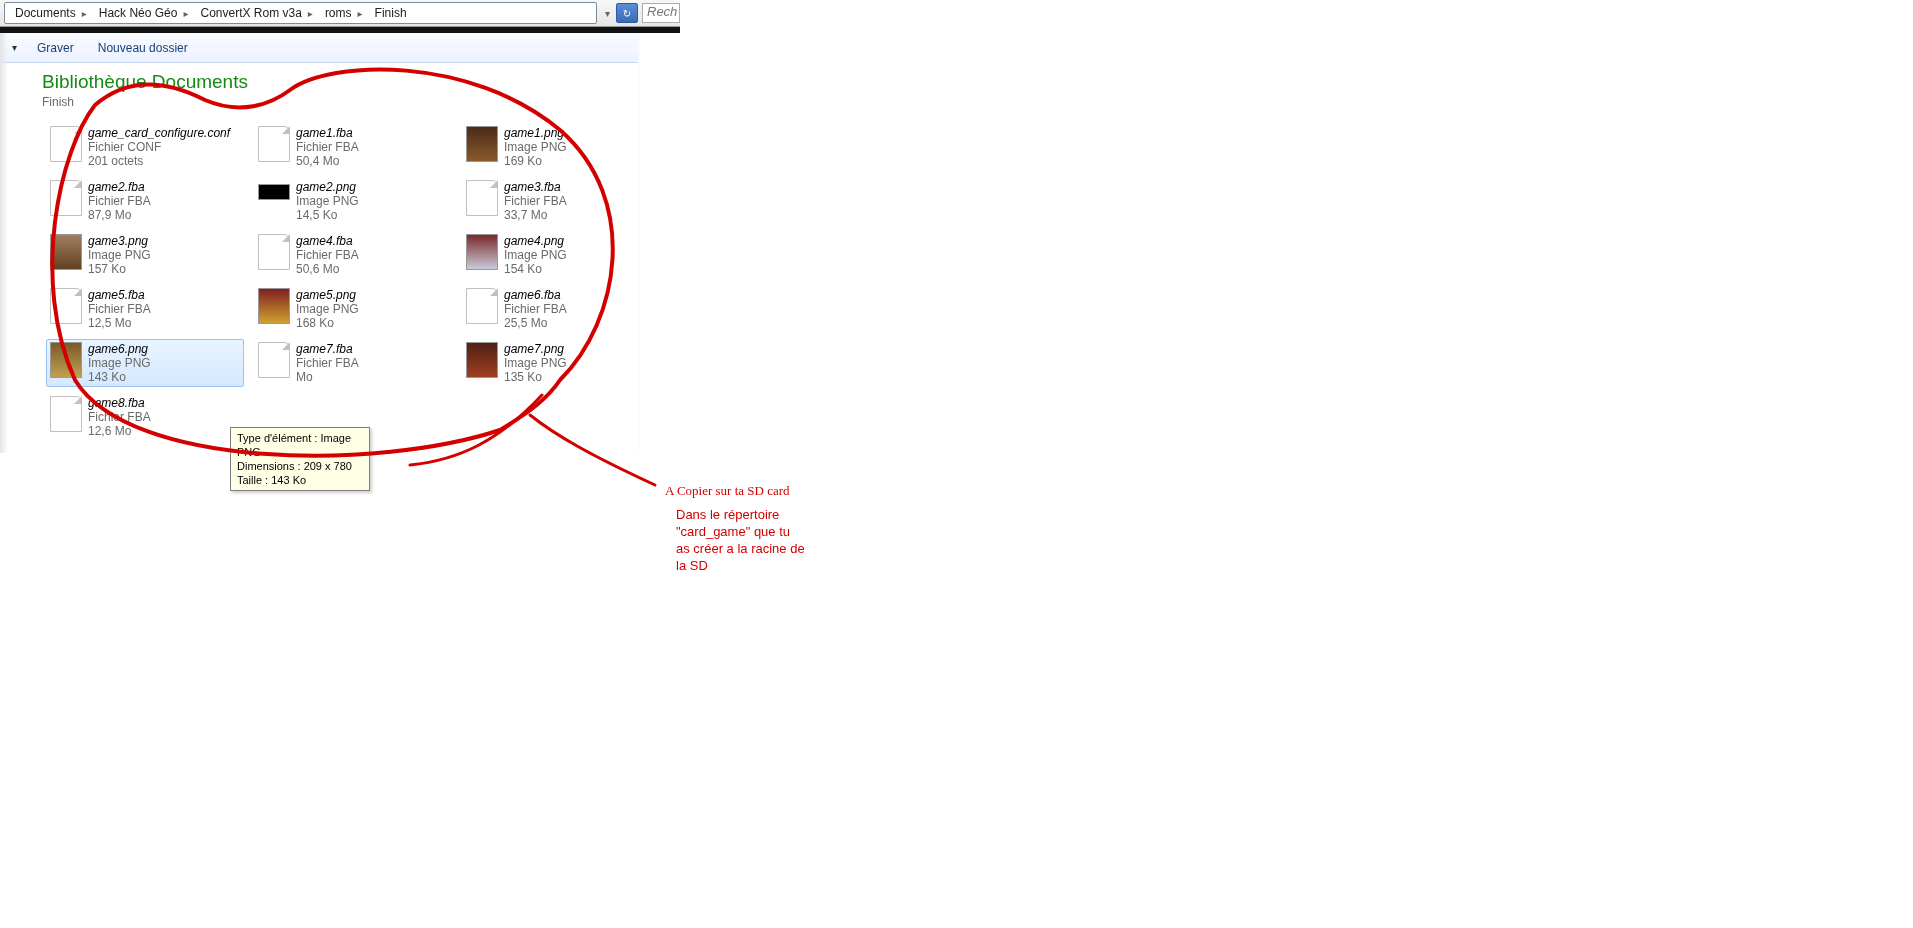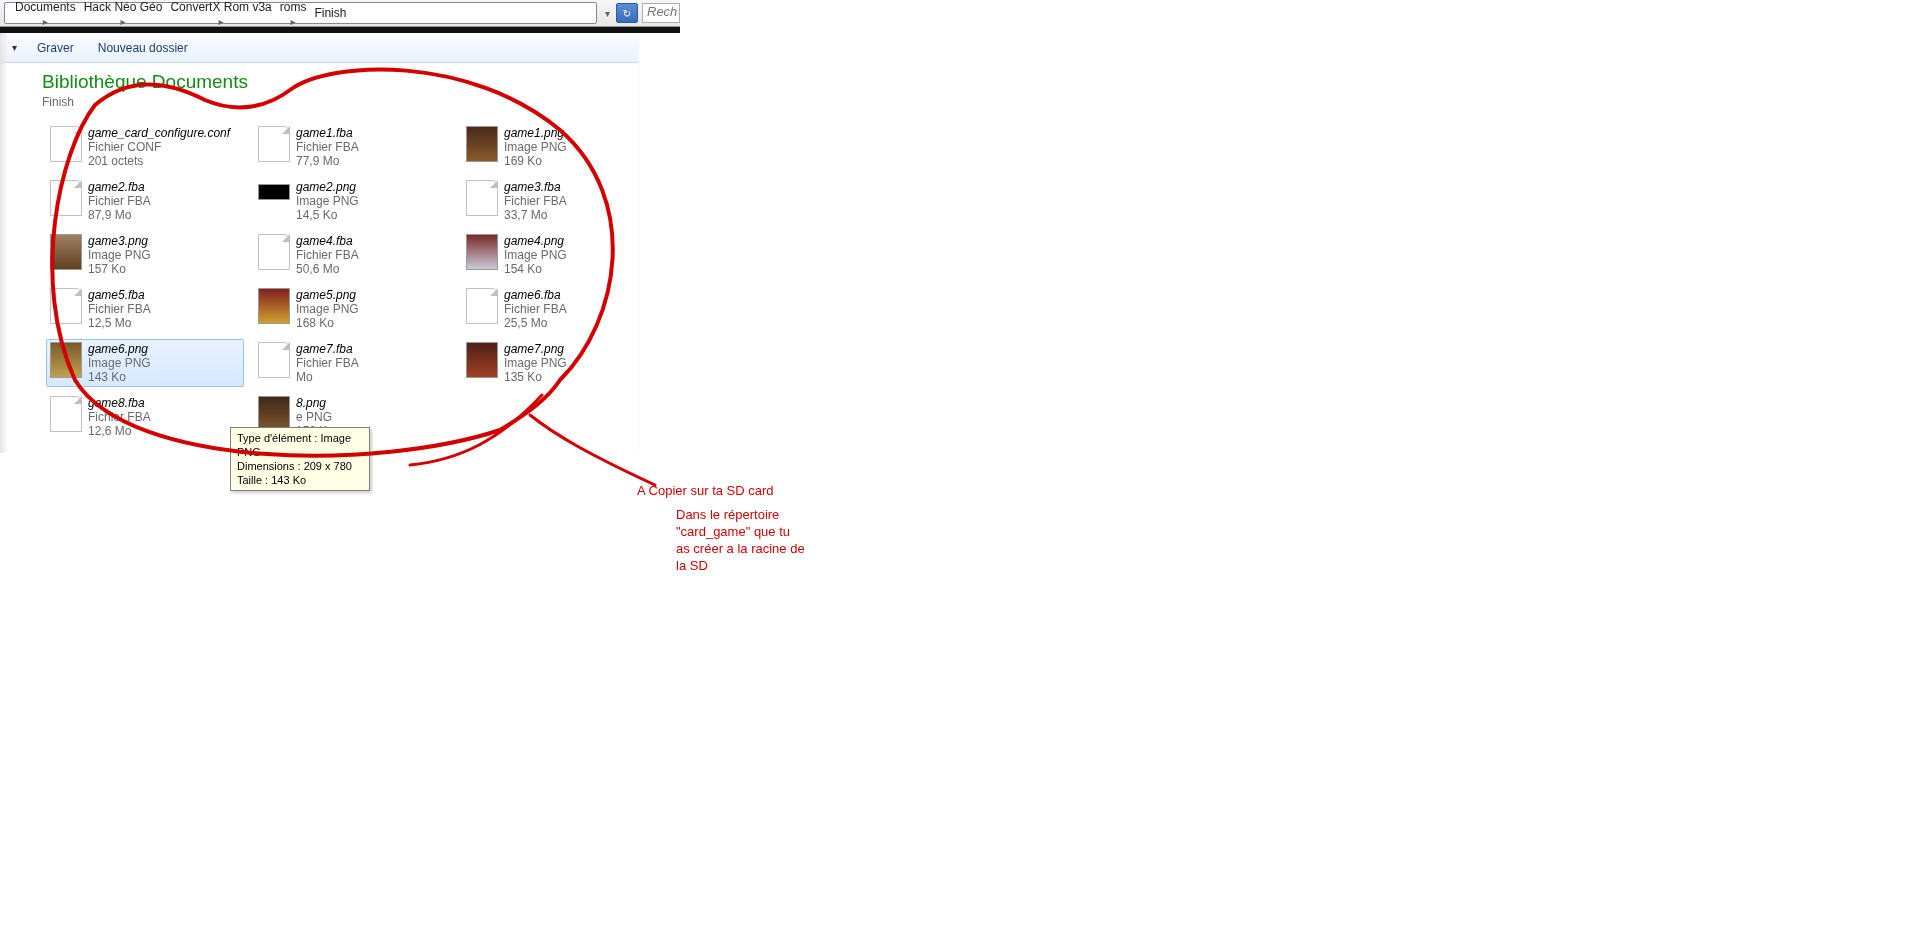--- a/index.html
+++ b/index.html
@@ -1,21 +1,21 @@
 <!DOCTYPE html>
 <html><head>
   <meta charset="utf-8">
   <style>
     * { box-sizing: border-box; margin: 0; padding: 0; font-family: "Segoe UI", Tahoma, sans-serif; }
     body { background: #fff; width: 1913px; height: 928px; position: relative; overflow: hidden; }
     
     
     .addr-bar { position: relative; height: 27px; background: linear-gradient(#f7f7f7,#e6e6e6); border-bottom:1px solid #999; display:flex; align-items:center; width:680px;}
     .addr-bar .crumbs { display:flex; align-items:center; height:100%; background:#fff; border:1px solid #7a8aa0; border-radius:2px; margin-left:4px; flex:1; height:22px; padding-left:6px; font-size:12px; color:#222;}
-    .crumb { padding:0 4px; display:flex; align-items:center; gap:2px; cursor:default;flex-direction:column;}
+    .crumb { padding:0 4px; display:flex; align-items:center; gap:2px; cursor:default;}
     .crumb .arrow { font-size:10px; color:#666; padding:0 4px;}
     .refresh-box { display:flex; align-items:center; gap:2px; margin:0 4px;}
     .refresh-btn { width:22px; height:20px; background:linear-gradient(#5a8ed6,#3a6cb4); border:1px solid #2a5ca4; border-radius:2px; color:#fff; display:flex; align-items:center; justify-content:center; font-size:10px;}
     .search-box { width:38px; height:20px; border:1px solid #abadb3; background:#fff; font-size:13px; color:#777; padding-left:4px; font-style:italic; overflow:hidden;}
     .black-strip { position:absolute; left:0; right:0; top:27px; height:6px; background:#111; width:680px;}
     
     
     .toolbar { position:relative; top:6px; width:640px; height:30px; background:linear-gradient(#fafcff,#eaf2ff); border-bottom:1px solid #c9d8ef; display:flex; align-items:center; padding-left:4px; font-size:12px;}
     .toolbar .btn { padding:4px 12px; color:#1a3e7a; cursor:pointer; }
     .toolbar .menu-arrow { color:#333; padding:0 8px; font-size:10px;}
@@ -47,21 +47,21 @@
     .finfo .type,.finfo .size { color:#6a6a6a; display:block;}
     
     
     .tooltip { position:absolute; left:184px; top:304px; width:140px; background:#ffffe5; border:1px solid #808080; font-size:11px; padding:3px 6px; line-height:14px; box-shadow:2px 2px 3px rgba(0,0,0,.2); z-index:20;}
     
     
     .annot { position:absolute; left:0; top:0; width:1913px; height:928px; pointer-events:none; z-index:30;}
     
     
     .callout { position:absolute; color:#d40000; font-size:13px; line-height:17px; pointer-events:none;}
-    .callout.c1 { left:637px; top:482px;}
+    .callout.c1 { left:665px; top:482px;font-family:Liberation Serif, serif;}
     .callout.c2 { left:676px; top:506px; width:130px;}
     
     
     .side-shadow { position:absolute; left:0; top:33px; width:8px; height:420px; background:linear-gradient(to right,#e4e4e4,transparent);}
     
     .window-right-border { position:absolute; left:638px; top:33px; width:2px; height:418px; background:#e0e6ef; border-right:2px solid #f7fbff;}
     
   </style>
 </head>
 <body>
@@ -108,21 +108,21 @@
 </div>
 
 <div class="files-area">
   <div class="file-grid" id="file-grid">
       <div class="file-item">
         <div class="thumb doc"></div>
         <div class="finfo"><span class="name">game_card_configure.conf</span><span class="type">Fichier CONF</span><span class="size">201 octets</span></div>
       </div>
       <div class="file-item">
         <div class="thumb doc"></div>
-        <div class="finfo"><span class="name">game1.fba</span><span class="type">Fichier FBA</span><span class="size">77,9 Mo</span></div>
+        <div class="finfo"><span class="name">game1.fba</span><span class="type">Fichier FBA</span><span class="size">50,4 Mo</span></div>
       </div>
       <div class="file-item">
         <div class="thumb img g1"></div>
         <div class="finfo"><span class="name">game1.png</span><span class="type">Image PNG</span><span class="size">169 Ko</span></div>
       </div>
       <div class="file-item">
         <div class="thumb doc"></div>
         <div class="finfo"><span class="name">game2.fba</span><span class="type">Fichier FBA</span><span class="size">87,9 Mo</span></div>
       </div>
       <div class="file-item">
@@ -166,24 +166,20 @@
         <div class="finfo"><span class="name">game7.fba</span><span class="type">Fichier FBA</span><span class="size">Mo</span></div>
       </div>
       <div class="file-item">
         <div class="thumb img g7"></div>
         <div class="finfo"><span class="name">game7.png</span><span class="type">Image PNG</span><span class="size">135 Ko</span></div>
       </div>
       <div class="file-item">
         <div class="thumb doc"></div>
         <div class="finfo"><span class="name">game8.fba</span><span class="type">Fichier FBA</span><span class="size">12,6 Mo</span></div>
       </div>
-      <div class="file-item">
-        <div class="thumb img g8"></div>
-        <div class="finfo"><span class="name">8.png</span><span class="type">e PNG</span><span class="size">156 Ko</span></div>
-      </div>
     </div>
 
   <div class="tooltip">
     <div>Type d'élément : Image PNG</div>
     <div>Dimensions : 209 x 780</div>
     <div>Taille : 143 Ko</div>
   </div>
 </div>
 
 <div class="side-shadow"></div>

